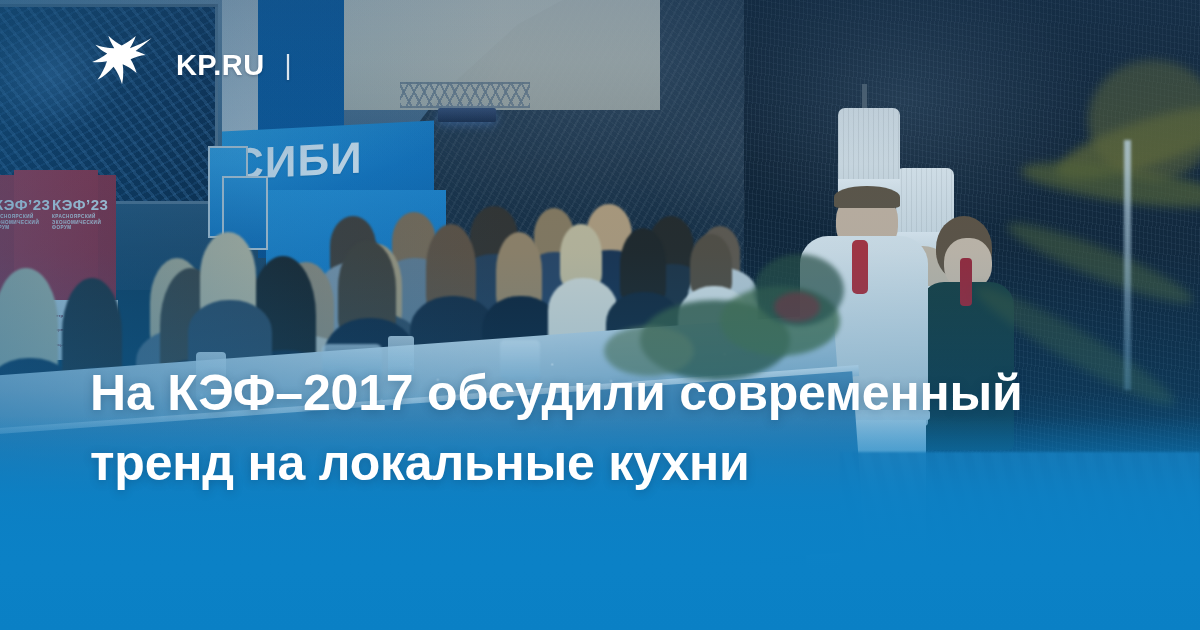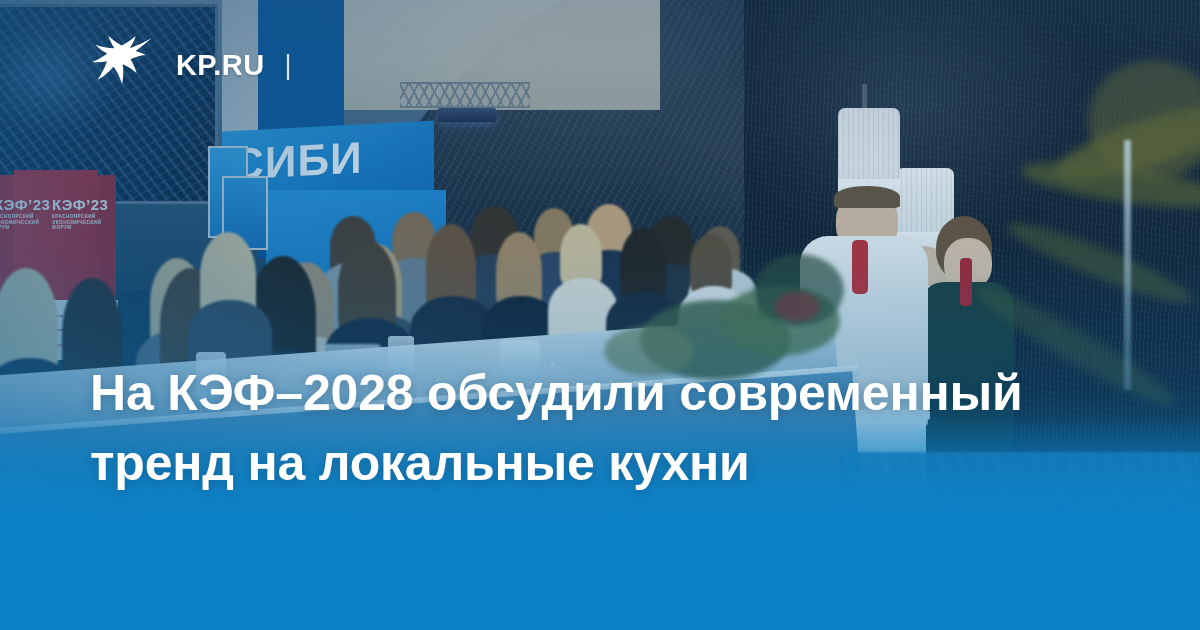--- a/index.html
+++ b/index.html
@@ -416,15 +416,15 @@
   <div class="header">
     <svg class="logo-bird" viewBox="0 0 100 94" aria-hidden="true">
       <path fill="#ffffff" d="M96.5 3.2C88.1 10.6 79.4 17.6 70.4 24.2c5.6 1.4 11 3.6 16 6.6-8.4 1.0-16.5 3.3-24.1 6.7 4.3 6.9 7.6 14.4 9.7 22.3-6.7-6.0-14.3-10.8-22.5-14.2 1.5 10.9 1.2 22.0-1.0 32.8-2.8-10.4-7.5-20.1-13.8-28.7-7.3 8.6-16.1 15.8-26.0 21.2 6.6-9.1 11.8-19.2 15.3-29.9-7.9 1.5-15.9 1.9-23.9 1.1 8.8-3.2 17.0-7.8 24.3-13.6C17.2 24.9 10.8 20.0 5.3 14.2c9.8 3.5 20.1 5.4 30.5 5.6C31.4 12.7 28.3 6.3 26.2-.6c6.4 6.4 13.7 11.8 21.7 16.1C55.8 11.3 63.5 6.0 70.7.1c-2.4 6.9-5.6 13.5-9.5 19.7 11.9-4.4 23.7-9.9 35.3-16.6z"></path>
     </svg>
     <div class="brand">
       <span>KP.RU</span>
       <span class="divider">|</span>
     </div>
   </div>
 
-  <h1 class="headline">На КЭФ–2028 обсудили современный тренд на локальные кухни</h1>
+  <h1 class="headline">На КЭФ–2017 обсудили современный тренд на локальные кухни</h1>
 
 </div>
 
 </body></html>

